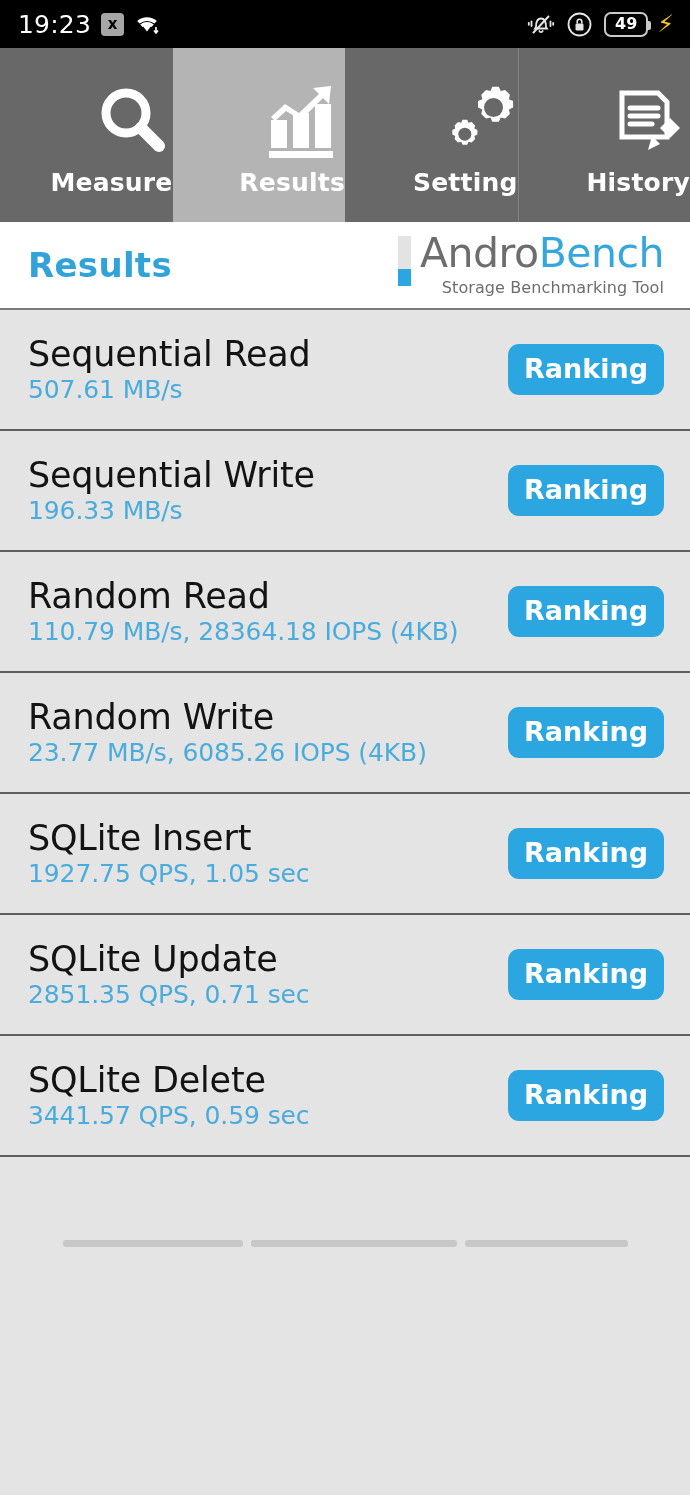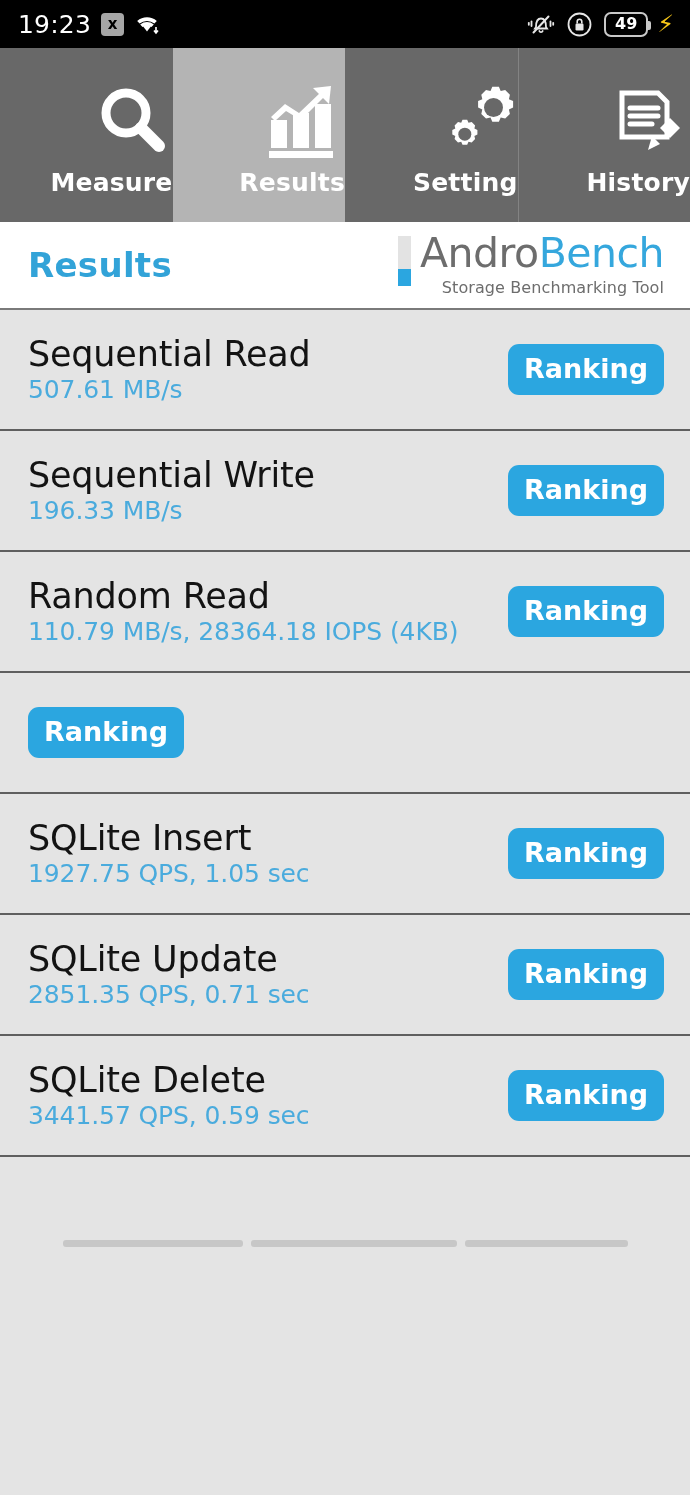--- a/index.html
+++ b/index.html
@@ -351,20 +351,24 @@
 
     <div class="row">
       <div class="row-texts">
         <div class="row-title">Random Read</div>
         <div class="row-value">110.79 MB/s, 28364.18 IOPS (4KB)</div>
       </div>
       <button class="ranking-btn">Ranking</button>
     </div>
 
     <div class="row">
+      <div class="row-texts">
+        <div class="row-title">Random Write</div>
+        <div class="row-value">23.77 MB/s, 6085.26 IOPS (4KB)</div>
+      </div>
       <button class="ranking-btn">Ranking</button>
     </div>
 
     <div class="row">
       <div class="row-texts">
         <div class="row-title">SQLite Insert</div>
         <div class="row-value">1927.75 QPS, 1.05 sec</div>
       </div>
       <button class="ranking-btn">Ranking</button>
     </div>

